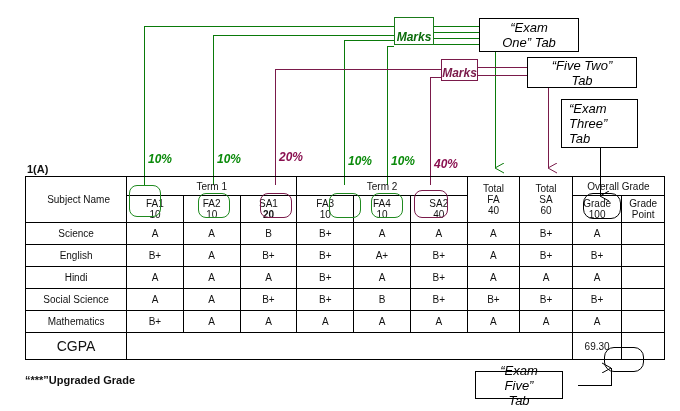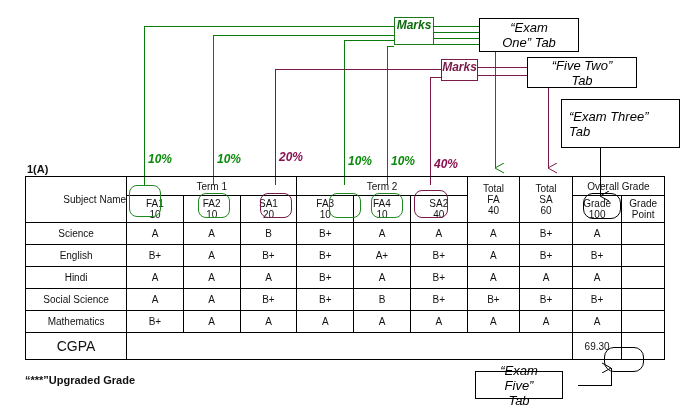--- a/index.html
+++ b/index.html
@@ -18,21 +18,21 @@
     position:absolute;box-sizing:border-box;
     border:1px solid #000000;background:#ffffff;
     font-style:italic;font-size:13px;line-height:15px;
     display:flex;align-items:center;justify-content:center;
     text-align:center;color:#000000;
     padding:2px 20px;
   }
   .marks-box{
     position:absolute;box-sizing:border-box;background:#ffffff;
     font-style:italic;font-weight:bold;font-size:12px;
-    display:flex;align-items:flex-start;justify-content:center;
+    display:flex;align-items:flex-end;justify-content:center;
   }
   .marks-green{border:1px solid #1a7a1a;color:#0a6b0a;}
   .marks-maroon{border:1px solid #7a1a4a;color:#7a1a4a;}
 
   .pct{
     position:absolute;font-style:italic;font-weight:bold;font-size:12px;
     white-space:nowrap;
     margin-top:24px;
   }
   .pct.g{color:#0a8a0a;}
@@ -138,21 +138,21 @@
   </div>
 
   <div class="callout" style="left:479px;top:18px;width:100px;height:34px;">
     <span>“Exam One” Tab</span>
   </div>
 
   <div class="callout" style="left:527px;top:57px;width:110px;height:31px;">
     <span>“Five Two” Tab</span>
   </div>
 
-  <div class="callout" style="left:561px;top:99px;width:119px;height:49px;justify-content:flex-start;text-align:left;padding-left:7px;">
+  <div class="callout" style="left:561px;top:99px;width:77px;height:49px;justify-content:flex-start;text-align:left;padding-left:7px;">
     <span>“Exam Three” Tab</span>
   </div>
 
   <div class="callout" style="left:475px;top:371px;width:88px;height:28px;">
     <span>“Exam Five” Tab</span>
   </div>
 
   <div class="pct g" style="left:148px;top:128px;"><span>10%</span></div>
   <div class="pct g" style="left:217px;top:128px;"><span>10%</span></div>
   <div class="pct m" style="left:279px;top:126px;"><span>20%</span></div>
@@ -172,21 +172,21 @@
         <col style="width:61px">
           <col style="width:61px">
           <col style="width:61px">
         <col style="width:56px">
           <col style="width:56px">
           <col style="width:52px">
           <col style="width:44px">
       </colgroup>
       <thead>
         <tr>
-          <th class="hdr spanhdr" rowspan="2" style="text-align:right;padding-left:5px;margin-top:35px;">Subject Name</th>
+          <th class="hdr spanhdr" rowspan="2" style="text-align:center;padding-left:5px;margin-top:35px;">Subject Name</th>
           <th class="hdr spanhdr" colspan="3">Term 1</th>
           <th class="hdr spanhdr" colspan="3">Term 2</th>
           <th class="hdr" rowspan="2" style="line-height:11px;">
             <div>Total</div>
             <div>FA</div>
             <div style="font-weight:normal">40</div>
           </th>
           <th class="hdr" rowspan="2" style="line-height:11px;">
             <div>Total</div>
             <div>SA</div>
@@ -198,21 +198,21 @@
           <th class="hdr colhdr">
             <div>FA1</div>
             <div style="font-weight:normal">10</div>
           </th>
           <th class="hdr colhdr">
             <div>FA2</div>
             <div style="font-weight:normal">10</div>
           </th>
           <th class="hdr colhdr">
             <div>SA1</div>
-            <div style="font-weight:normal">20</div>
+            <div style="font-weight:bold">20</div>
           </th>
           <th class="hdr colhdr">
             <div>FA3</div>
             <div style="font-weight:normal">10</div>
           </th>
           <th class="hdr colhdr">
             <div>FA4</div>
             <div style="font-weight:normal">10</div>
           </th>
           <th class="hdr colhdr">

